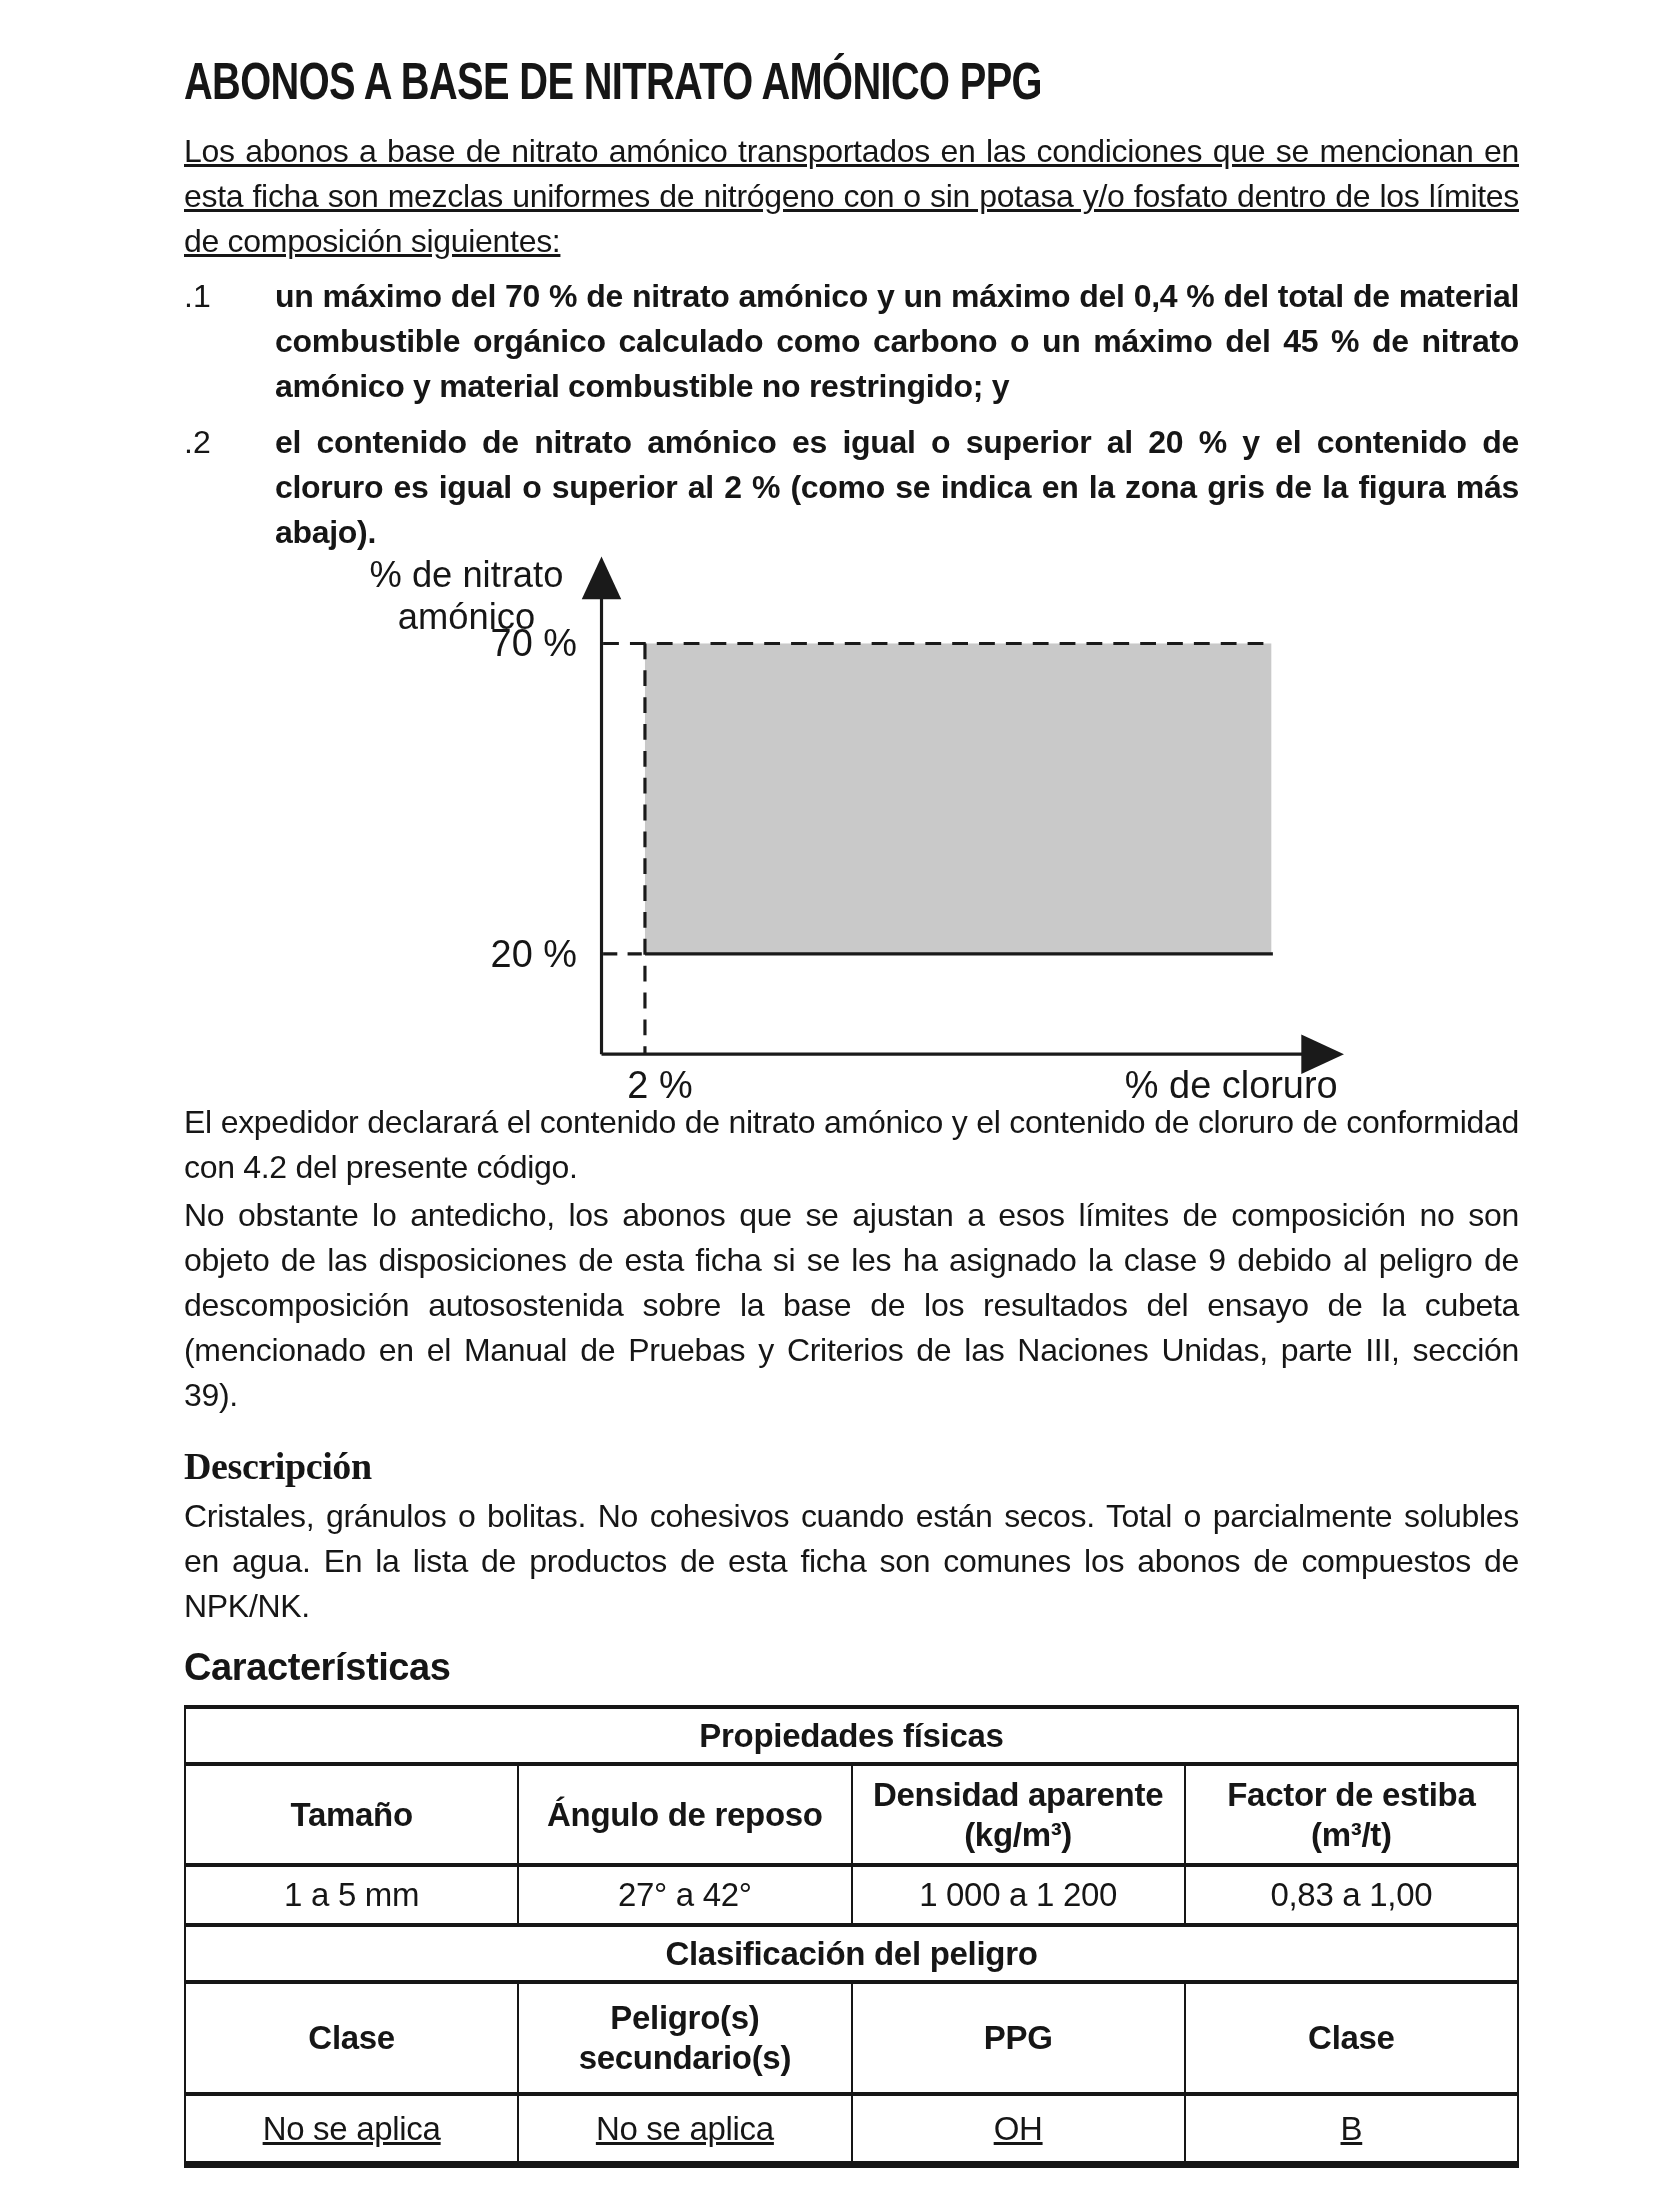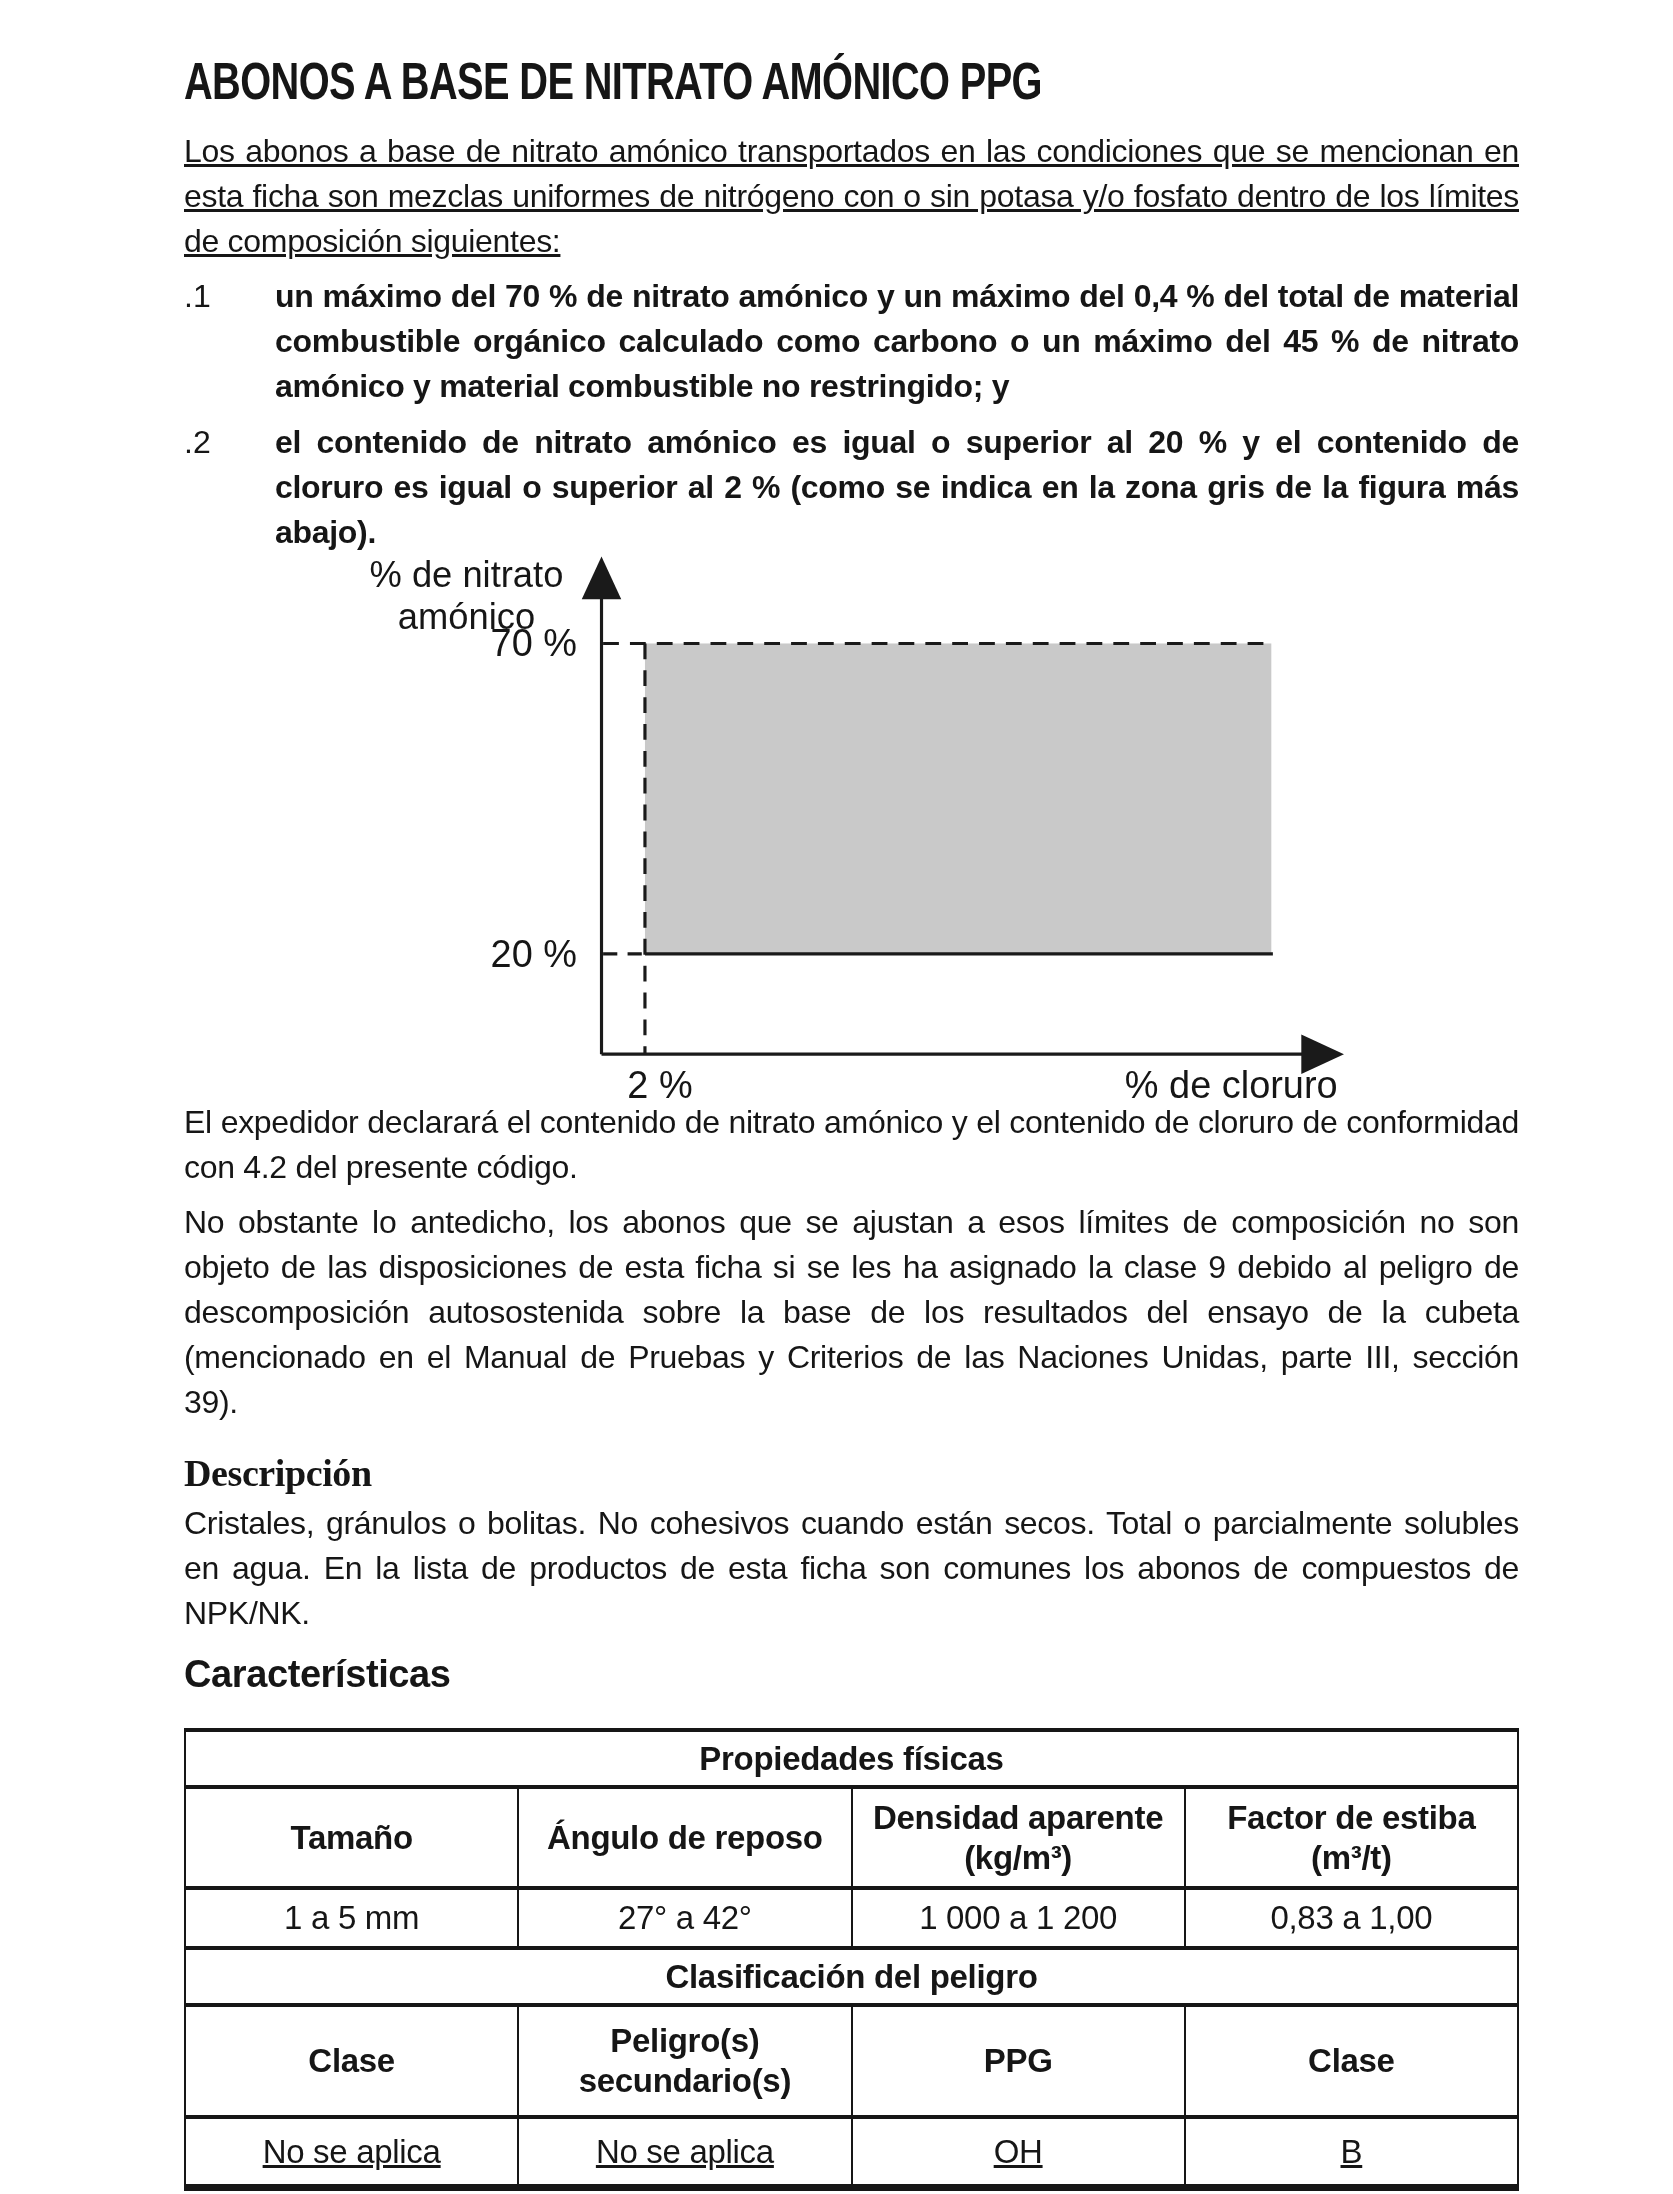--- a/index.html
+++ b/index.html
@@ -51,32 +51,32 @@
     line-height:45px;
     letter-spacing:-0.3px;
     text-align:justify;
     font-weight:bold;
   }
   .figure-wrap{
     margin-top:0px;
     width:1335px;height:545px;
   }
   .after-fig{margin-top:0px;}
-  .after-fig2{margin-top:10px;}
+  .after-fig2{margin-top:3px;}
   .sec-heading{
     font-weight:bold;
     font-size:38px;
     line-height:43px;
     letter-spacing:-0.4px;
   }
   .h-desc{margin-top:27px;font-family:Liberation Serif, serif;}
   .desc-body{margin-top:6.3px;}
   .h-char{margin-top:17.4px;}
   .char-table{
-    margin-top:32px;
+    margin-top:16px;
     width:100%;
     border-collapse:collapse;
     table-layout:fixed;
     padding-left:26px;
   }
   .char-table td,.char-table th{
     border-left:2.4px solid #161616;
     border-right:2.4px solid #161616;
     text-align:center;
     vertical-align:middle;

